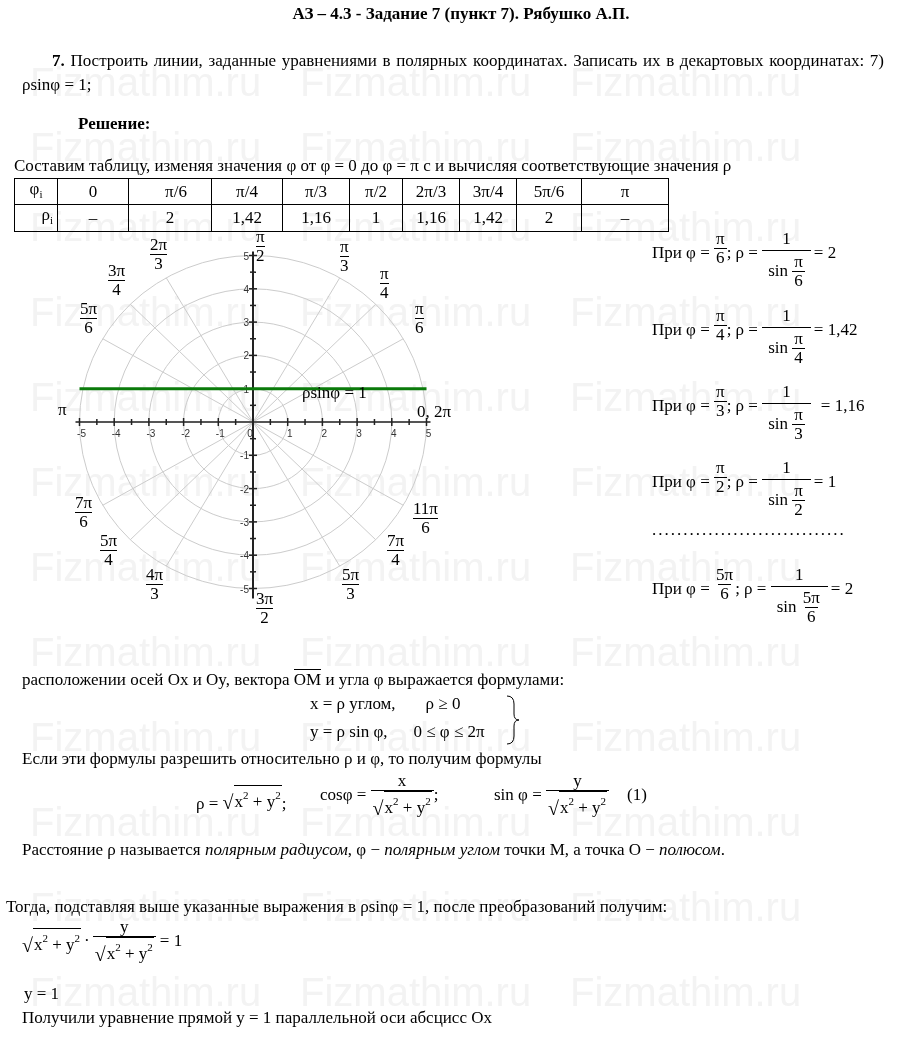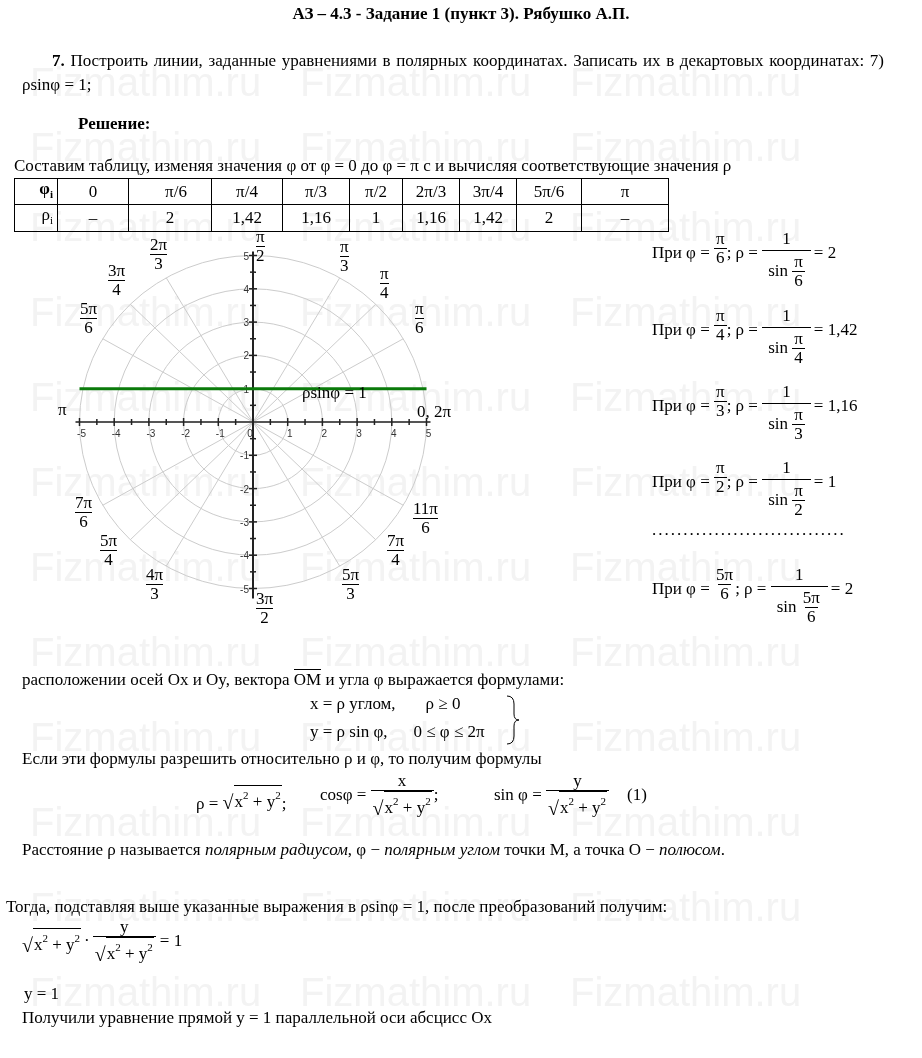--- a/index.html
+++ b/index.html
@@ -64,31 +64,31 @@
     <div class="wm" style="left: 30px; top: 885px;">Fizmathim.ru</div>
     <div class="wm" style="left: 300px; top: 885px;">Fizmathim.ru</div>
     <div class="wm" style="left: 570px; top: 885px;">Fizmathim.ru</div>
     <div class="wm" style="left: 30px; top: 970px;">Fizmathim.ru</div>
     <div class="wm" style="left: 300px; top: 970px;">Fizmathim.ru</div>
     <div class="wm" style="left: 570px; top: 970px;">Fizmathim.ru</div>
   </div>
 
 <div class="content">
 
-  <div class="abs title">АЗ – 4.3 - Задание 1 (пункт 3). Рябушко А.П.</div>
+  <div class="abs title">АЗ – 4.3 - Задание 7 (пункт 7). Рябушко А.П.</div>
 
   <div class="abs task"><span class="bold">7.</span><span> Построить линии, заданные уравнениями в полярных координатах. Записать их в декартовых координатах: 7) ρsinφ = 1;</span></div>
 
   <div class="abs bold" style="left:78px;top:114px;">Решение:</div>
   <div class="abs" style="left:14px;top:156px;">Составим таблицу, изменяя значения φ от φ = 0 до φ = π с и вычисляя соответствующие значения ρ</div>
 
   <table class="vals">
     <tbody>
         <tr id="row-phi">
-          <td style="width: 34px; text-align: right; font-weight: bold;"><span>φ</span><sub style="font-size:11px">i</sub></td>
+          <td style="width: 34px; text-align: center;"><span>φ</span><sub style="font-size:11px">i</sub></td>
           <td style="width: 62px;">0</td>
           <td style="width: 62px; padding-left: 16px;">π/6</td>
           <td style="width: 62px;">π/4</td>
           <td style="width: 58px;">π/3</td>
           <td style="width: 44px;">π/2</td>
           <td style="width: 48px;">2π/3</td>
           <td style="width: 48px;">3π/4</td>
           <td style="width: 56px;">5π/6</td>
           <td style="width: 78px;">π</td>
         </tr>
@@ -285,21 +285,21 @@
         </span><span style="margin-top:13px;margin-left:3px">= 1,42</span></div>
       <div class="abs" style="left: 652px; top: 383px; display: flex; align-items: flex-start;"><span style="margin-top:13px">При φ =</span>&nbsp;<span class="frac">
           <span class="n">π</span>
           <span class="d">3</span>
         </span><span style="margin-top:13px">; ρ =</span>&nbsp;<span class="frac">
           <span class="n" style="padding-bottom:2px">1</span>
           <span class="d" style="display:flex;align-items:center;padding:2px 6px 0"><span>sin</span>&nbsp;<span class="frac">
               <span class="n">π</span>
               <span class="d">3</span>
             </span></span>
-        </span><span style="margin-top:13px;margin-left:3px">= 1,16</span></div>
+        </span><span style="margin-top:13px;margin-left:10px">= 1,16</span></div>
       <div class="abs" style="left: 652px; top: 459px; display: flex; align-items: flex-start;"><span style="margin-top:13px">При φ =</span>&nbsp;<span class="frac">
           <span class="n">π</span>
           <span class="d">2</span>
         </span><span style="margin-top:13px">; ρ =</span>&nbsp;<span class="frac">
           <span class="n" style="padding-bottom:2px">1</span>
           <span class="d" style="display:flex;align-items:center;padding:2px 6px 0"><span>sin</span>&nbsp;<span class="frac">
               <span class="n">π</span>
               <span class="d">2</span>
             </span></span>
         </span><span style="margin-top:13px;margin-left:3px">= 1</span></div>

